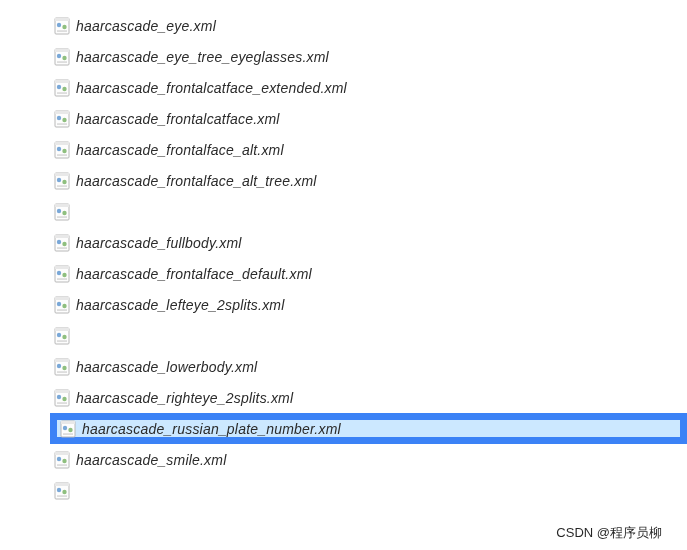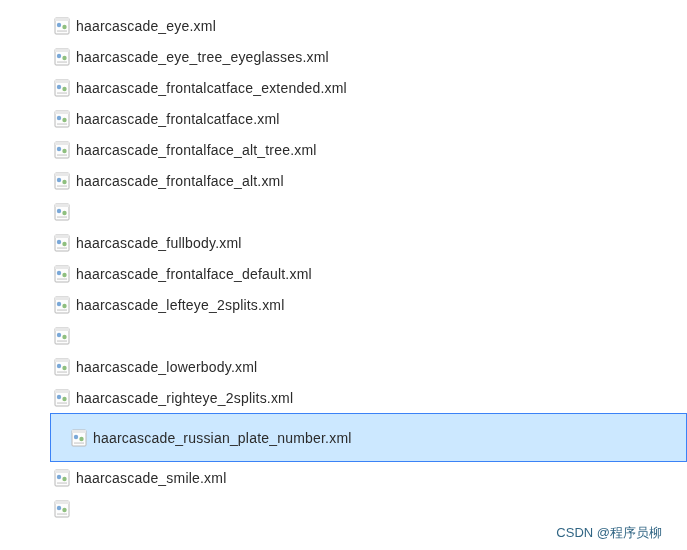--- a/index.html
+++ b/index.html
@@ -10,53 +10,54 @@
       background: #ffffff;
       color: #333;
       width: 687px;
       height: 550px;
       box-sizing: border-box;
       position: relative;
     }
     .file-list {
       display: flex;
       flex-direction: column;
+      font-style: italic;
     }
     .file-item {
       display: flex;
       align-items: center;
       height: 31px;
       padding: 0 4px;
       cursor: default;
       user-select: none;
       box-sizing: border-box;
     }
     .file-item.selected {
       background: #cce8ff;
-      border: 1px solid #3b82f6;
-      padding: 0 20px;
-      height: 49px;
+      border: 7px solid #3b82f6;
+      padding: 0 3px;
+      height: 31px;
     }
     .file-icon {
       width: 16px;
       height: 18px;
       margin-right: 6px;
       flex-shrink: 0;
     }
     .file-label {
       white-space: nowrap;
       color: #2b2b2b;
       letter-spacing: 0.2px;
     }
     .watermark {
       position: absolute;
       right: 25px;
       bottom: 8px;
       font-size: 13px;
-      color: #0c4a6e;
+      color: #000000;
       opacity: 0.85;
     }
   </style>
 </head>
 <body>
 
 <div class="file-list">
     <div class="file-item">
       <span class="file-icon"><svg viewBox="0 0 16 18" width="16" height="18">
     <rect x="1" y="1" width="14" height="16" rx="1" fill="#fdfdfd" stroke="#b8b8b8" stroke-width="1"></rect>
@@ -98,31 +99,31 @@
       <span class="file-label">haarcascade_frontalcatface.xml</span>
     </div>
     <div class="file-item">
       <span class="file-icon"><svg viewBox="0 0 16 18" width="16" height="18">
     <rect x="1" y="1" width="14" height="16" rx="1" fill="#fdfdfd" stroke="#b8b8b8" stroke-width="1"></rect>
     <rect x="1" y="1" width="14" height="3" fill="#e8e8e8"></rect>
     <circle cx="5" cy="8" r="2.2" fill="#7aa8d8"></circle>
     <circle cx="10.5" cy="10" r="2.2" fill="#8fbf7f"></circle>
     <rect x="3" y="13.5" width="10" height="1.1" fill="#c8c8c8"></rect>
   </svg></span>
+      <span class="file-label">haarcascade_frontalface_alt.xml</span>
+    </div>
+    <div class="file-item">
+      <span class="file-icon"><svg viewBox="0 0 16 18" width="16" height="18">
+    <rect x="1" y="1" width="14" height="16" rx="1" fill="#fdfdfd" stroke="#b8b8b8" stroke-width="1"></rect>
+    <rect x="1" y="1" width="14" height="3" fill="#e8e8e8"></rect>
+    <circle cx="5" cy="8" r="2.2" fill="#7aa8d8"></circle>
+    <circle cx="10.5" cy="10" r="2.2" fill="#8fbf7f"></circle>
+    <rect x="3" y="13.5" width="10" height="1.1" fill="#c8c8c8"></rect>
+  </svg></span>
       <span class="file-label">haarcascade_frontalface_alt_tree.xml</span>
-    </div>
-    <div class="file-item">
-      <span class="file-icon"><svg viewBox="0 0 16 18" width="16" height="18">
-    <rect x="1" y="1" width="14" height="16" rx="1" fill="#fdfdfd" stroke="#b8b8b8" stroke-width="1"></rect>
-    <rect x="1" y="1" width="14" height="3" fill="#e8e8e8"></rect>
-    <circle cx="5" cy="8" r="2.2" fill="#7aa8d8"></circle>
-    <circle cx="10.5" cy="10" r="2.2" fill="#8fbf7f"></circle>
-    <rect x="3" y="13.5" width="10" height="1.1" fill="#c8c8c8"></rect>
-  </svg></span>
-      <span class="file-label">haarcascade_frontalface_alt.xml</span>
     </div>
     <div class="file-item">
       <span class="file-icon"><svg viewBox="0 0 16 18" width="16" height="18">
     <rect x="1" y="1" width="14" height="16" rx="1" fill="#fdfdfd" stroke="#b8b8b8" stroke-width="1"></rect>
     <rect x="1" y="1" width="14" height="3" fill="#e8e8e8"></rect>
     <circle cx="5" cy="8" r="2.2" fill="#7aa8d8"></circle>
     <circle cx="10.5" cy="10" r="2.2" fill="#8fbf7f"></circle>
     <rect x="3" y="13.5" width="10" height="1.1" fill="#c8c8c8"></rect>
   </svg></span>
     </div>

